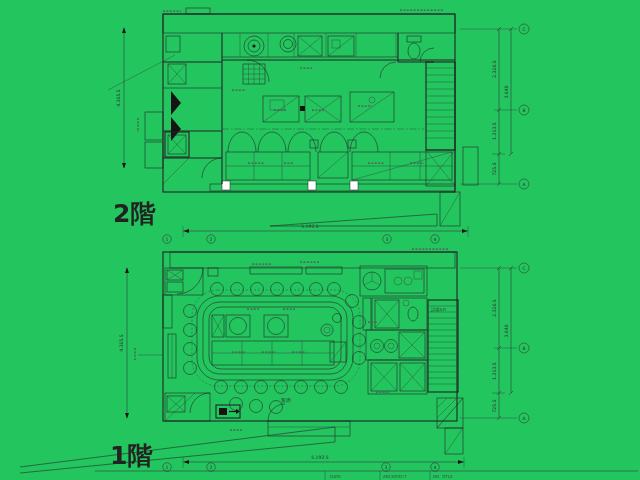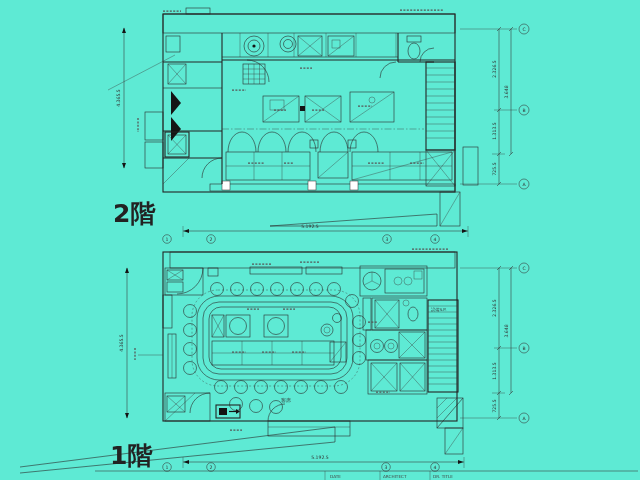--- a/index.html
+++ b/index.html
@@ -1,16 +1,16 @@
 <!DOCTYPE html>
 <html><head>
 <meta charset="utf-8">
 <style>
   html,body{margin:0;padding:0;background:#ffffff;}
-  .sheet{position:relative;width:640px;height:480px;background:#5eead4;overflow:hidden;}
+  .sheet{position:relative;width:640px;height:480px;background:#22c55e;overflow:hidden;}
   svg{position:absolute;left:0;top:0;}
   svg text{font-family:"DejaVu Sans",sans-serif;fill:#222;}
   .w{fill:none;stroke:#242424;stroke-width:1.1;}
   .t{fill:none;stroke:#2a2a2a;stroke-width:0.6;}
   .tt{fill:none;stroke:#3a3a3a;stroke-width:0.4;}
   .dim{fill:none;stroke:#333;stroke-width:0.55;}
   .blk{fill:#141414;stroke:none;}
   .wh{fill:#ffffff;stroke:#2a2a2a;stroke-width:0.5;}
   .sq{fill:none;stroke:#555;stroke-width:1.25;stroke-dasharray:2 1.4;}
   .dimtxt{font-size:4.6px;text-anchor:middle;fill:#333;}

